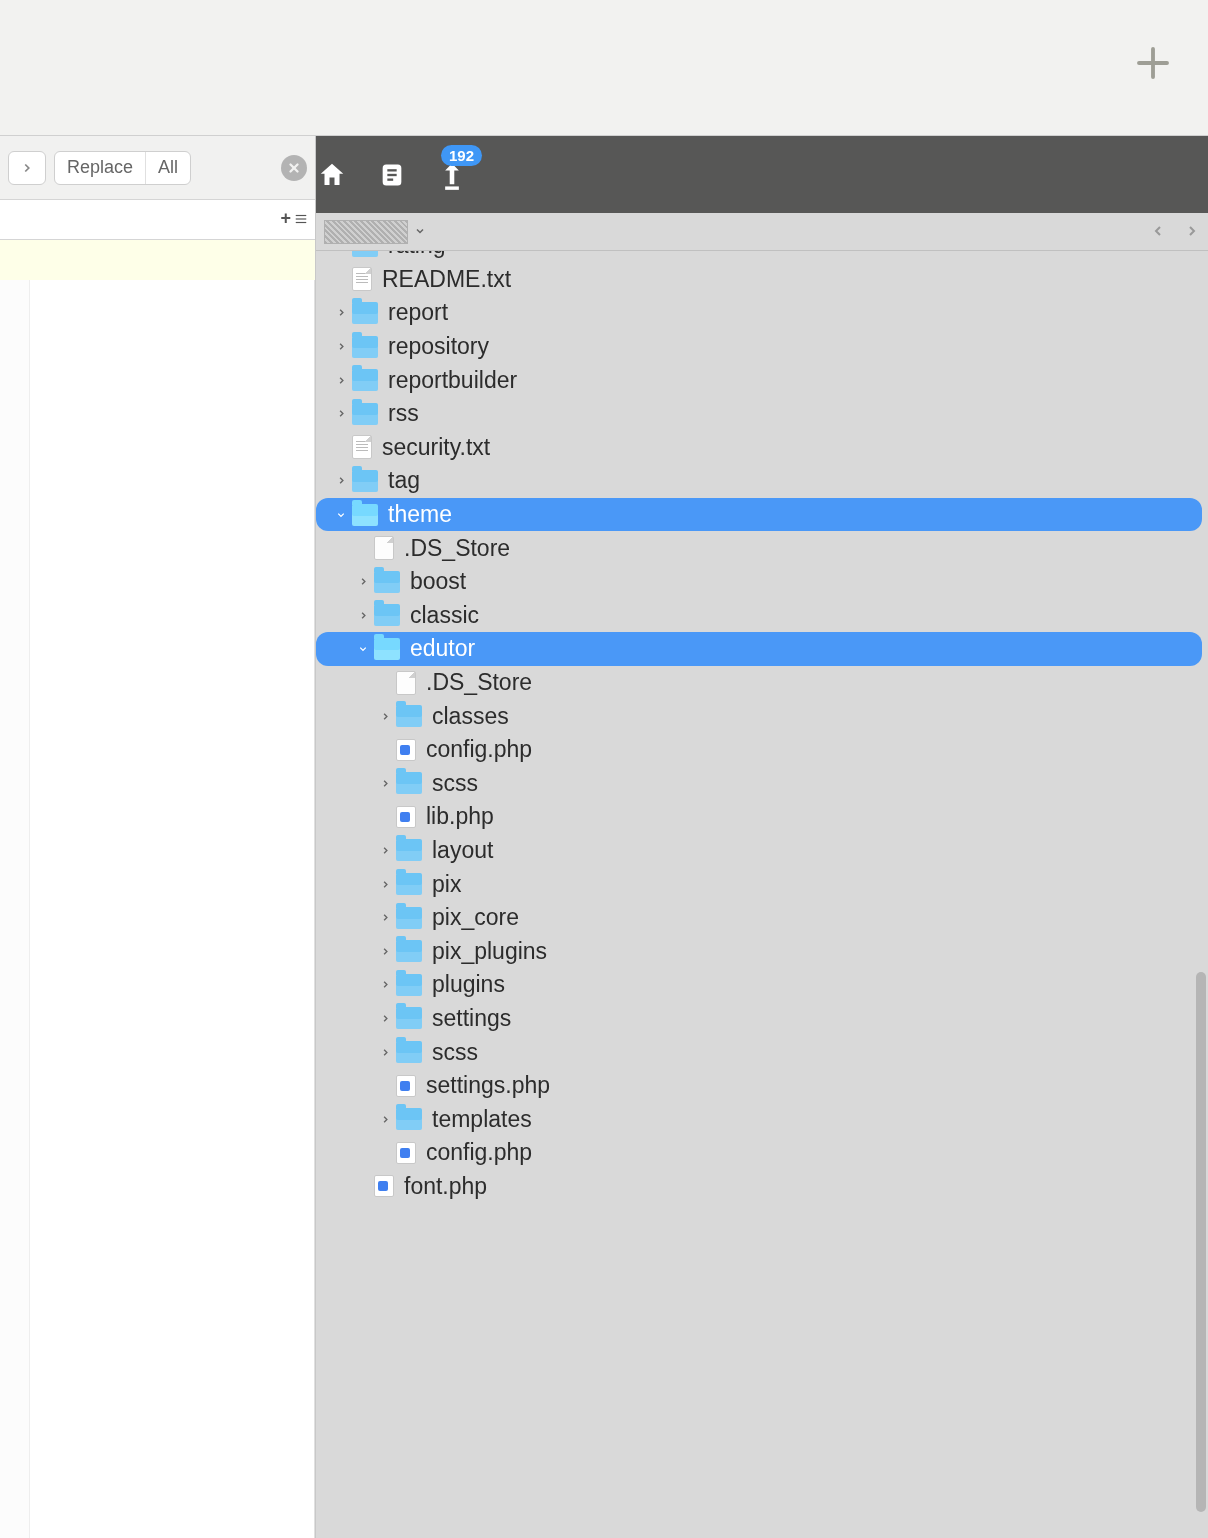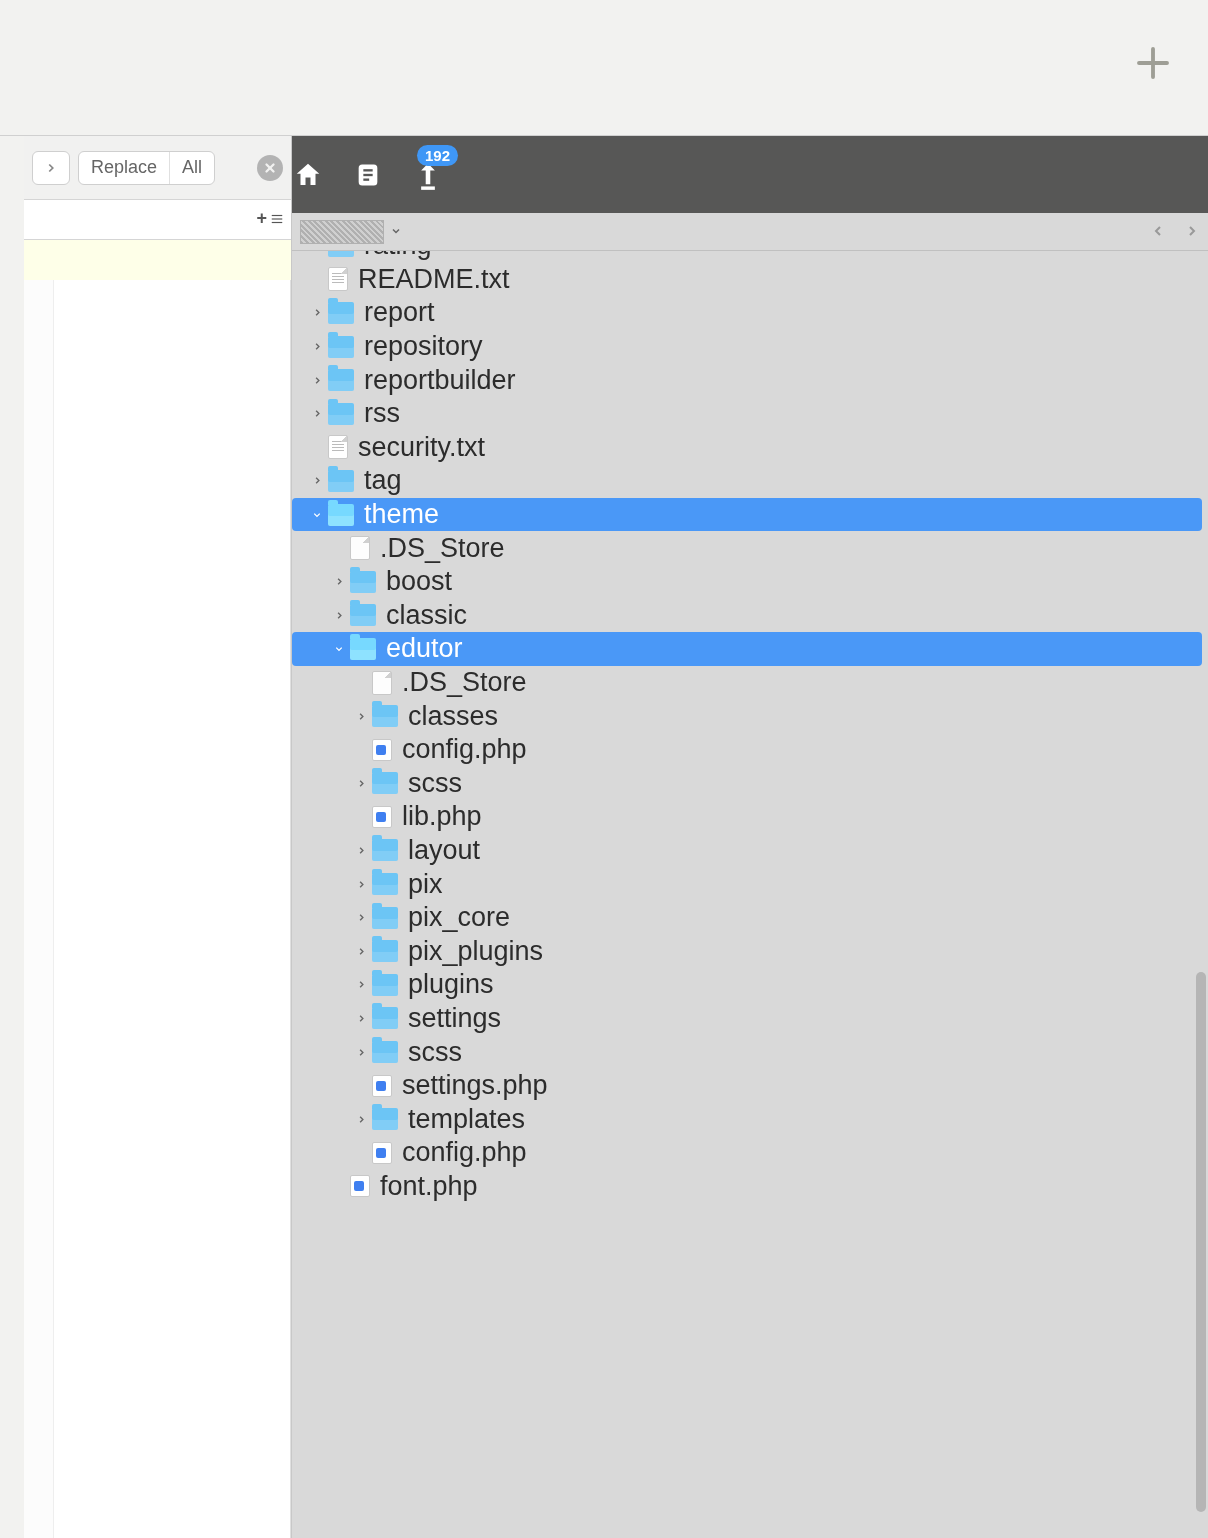--- a/index.html
+++ b/index.html
@@ -11,22 +11,22 @@
     position: absolute; right: 30px; top: 38px;
     width: 50px; height: 50px; display: flex; align-items: center; justify-content: center;
     color: #9e9e95; font-size: 56px; font-weight: 300; cursor: pointer;
   }
   
   
   .main-area { display: flex; height: calc(1538px - 135px); border-top: 1px solid #d0d0d0; }
   
   
   .left-panel {
-    width: 268px; flex-shrink: 0; display: flex; flex-direction: column;
-    background: #fff; border-right: 1px solid #c8c8c8; margin-left: 24px;
+    width: 316px; flex-shrink: 0; display: flex; flex-direction: column;
+    background: #fff; border-right: 1px solid #c8c8c8;
   }
   .search-bar {
     height: 64px; display: flex; align-items: center; padding: 0 8px;
     gap: 8px; background: #f1f1f0; border-bottom: 1px solid #d5d5d5;
   }
   .nav-btn-group {
     display: flex; border: 1px solid #cfcfcf; border-radius: 6px;
     background: #fff; overflow: hidden;
   }
   .nav-btn {
@@ -85,27 +85,27 @@
     background-image: repeating-linear-gradient(45deg, #b0b0b0 0 2px, #d0d0d0 2px 4px);
     border: 1px solid #b0b0b0;
   }
   .crumb-chevron { color: #666; font-size: 14px; }
   .breadcrumb-nav { margin-left: auto; display: flex; gap: 18px; color: #999; font-size: 22px; }
   .breadcrumb-nav span { cursor: pointer; }
   
   
   .file-tree {
     flex: 1; overflow-y: auto; background: #d9d9d9; padding-top: 4px;
-    font-size: 27px; color: #2c2c2c; position: relative;
+    font-size: 23px; color: #2c2c2c; position: relative;
   }
   .tree-row {
     height: 33.6px; display: flex; align-items: center; cursor: pointer;
     white-space: nowrap;
   }
-  .tree-row.selected { background: #4a98f7; color: #fff; border-radius: 4px; margin: 0 6px 0 0; }
+  .tree-row.selected { background: #4a98f7; color: #fff; border-radius: 12px; margin: 0 6px 0 0; }
   .tree-row.selected .chevron { color: #fff; }
   .tree-row.selected .folder-icon { filter: brightness(1.1); }
   .indent { display: inline-block; flex-shrink: 0; }
   .chevron {
     width: 22px; display: inline-flex; justify-content: center; color: #666;
     font-size: 14px; flex-shrink: 0;
   }
   .chevron.down { transform: rotate(90deg); }
   .chevron.blank { visibility: hidden; }
   .folder-icon, .file-icon, .php-icon {

